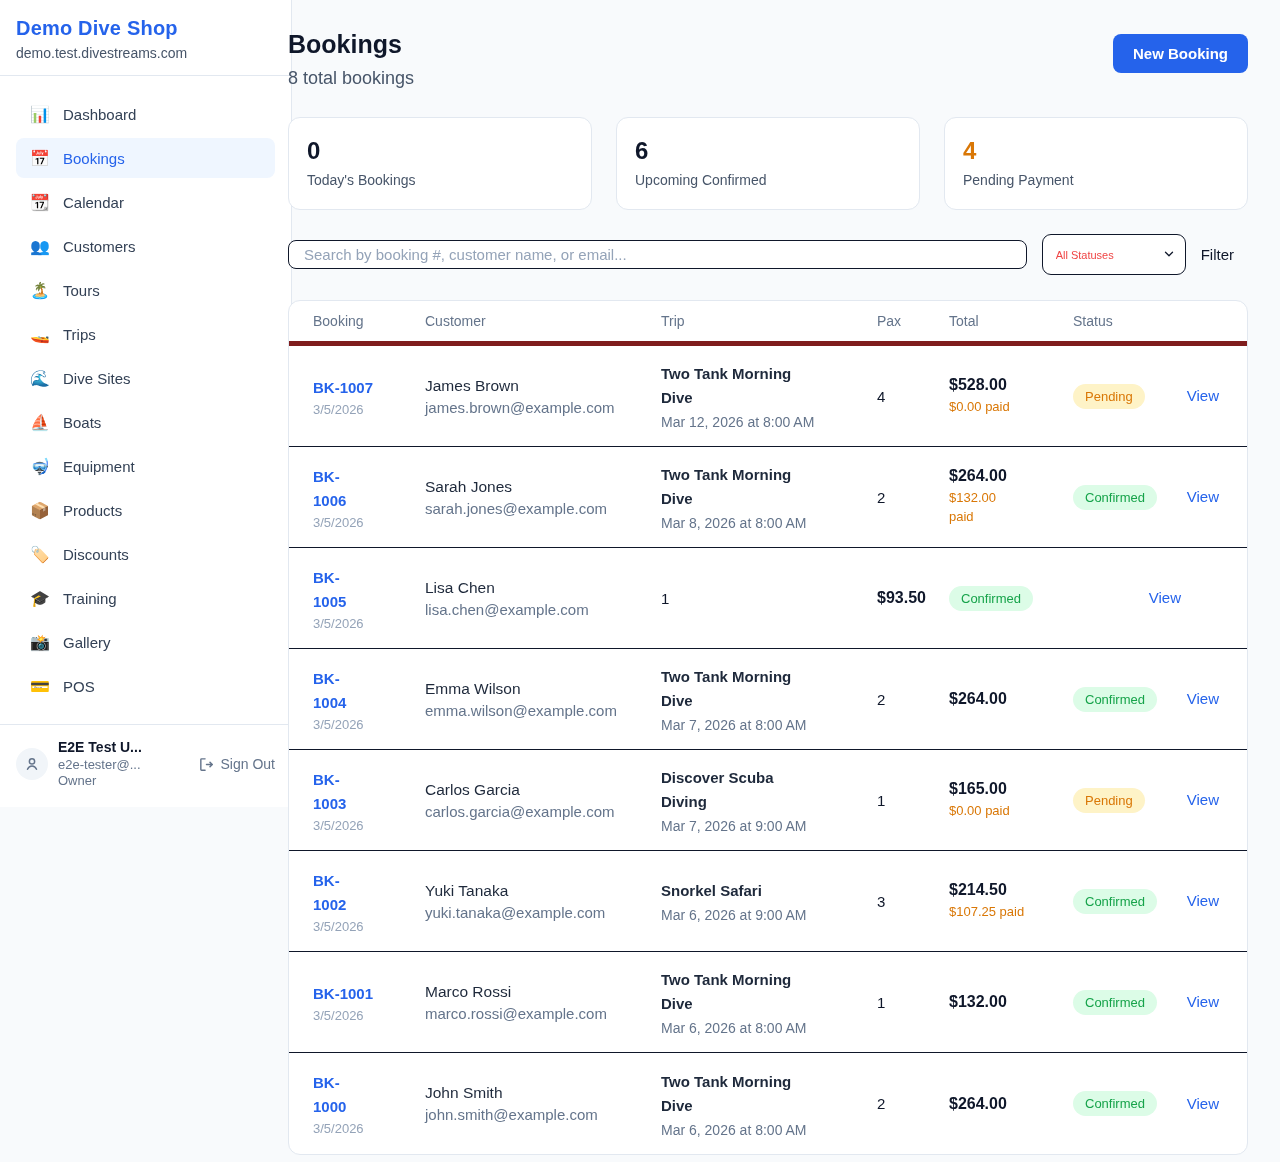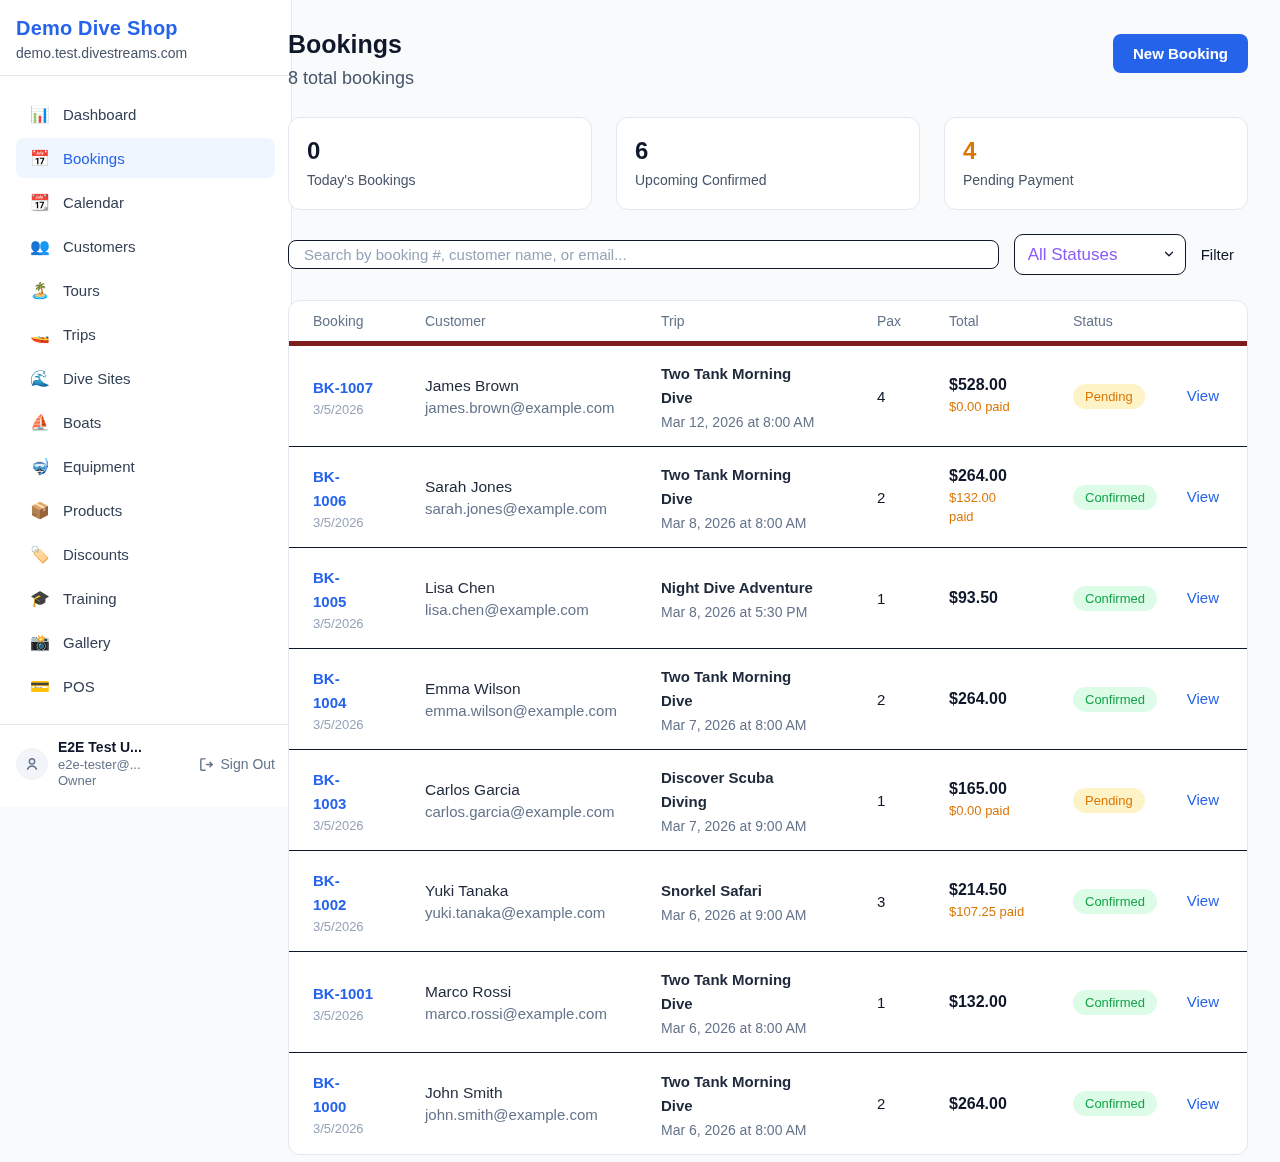--- a/index.html
+++ b/index.html
@@ -70,23 +70,23 @@
   .filter-row { display: flex; align-items: center; gap: 15px; margin-top: 24px; }
   .search-input {
     flex: 1; height: 29px; border: 1px solid #0f172a; border-radius: 8px;
     background: #ffffff; padding: 0 15px; font-size: 15px; font-family: inherit;
     color: #0f172a; outline: none;
   }
   .search-input::placeholder { color: #94a3b8; }
   .select-wrap { position: relative; }
   .status-select {
     -webkit-appearance: none; appearance: none;
-    width: 172px; height: 41px; border: 1px solid #0f172a; border-radius: 9px;
-    background: #ffffff; padding: 0 30px 0 13px; font-size: 17px; font-family: inherit;
-    color: #8b5cf6; cursor: pointer; outline: none;
+    width: 144px; height: 41px; border: 1px solid #0f172a; border-radius: 9px;
+    background: #ffffff; padding: 0 30px 0 13px; font-size: 11px; font-family: inherit;
+    color: #ef4444; cursor: pointer; outline: none;
   }
   .select-chevron { position: absolute; right: 10px; top: 13px; pointer-events: none; }
   .filter-label { font-size: 15px; font-weight: 500; color: #0f172a; margin-right: 14px; cursor: pointer; }
 
   
   .table-card {
     margin-top: 25px; background: #ffffff;
     border: 1px solid #e2e8f0; border-radius: 12px; overflow: hidden;
   }
   .trow {
@@ -338,26 +338,20 @@
 
   <div class="trow data-row">
     <div class="cell-booking">
       <a><span class="bk-line">BK-</span><span class="bk-line">1005</span></a>
       <div class="bk-date">3/5/2026</div>
     </div>
     <div class="cell-customer">
       <div class="cust-name">Lisa Chen</div>
       <div class="cust-email">lisa.chen@example.com</div>
     </div>
-    <div class="cell-trip">
-      <div>
-              <span class="trip-line">Night Dive Adventure</span>
-            </div>
-      <div class="trip-date">Mar 8, 2026 at 5:30 PM</div>
-    </div>
     <div class="cell-pax">1</div>
     <div class="cell-total">
       <div class="total-amount">$93.50</div>
 
     </div>
     <div class="cell-status">
       <span class="badge confirmed">Confirmed</span>
     </div>
     <div class="cell-view">
       <a class="view-link">View</a>

